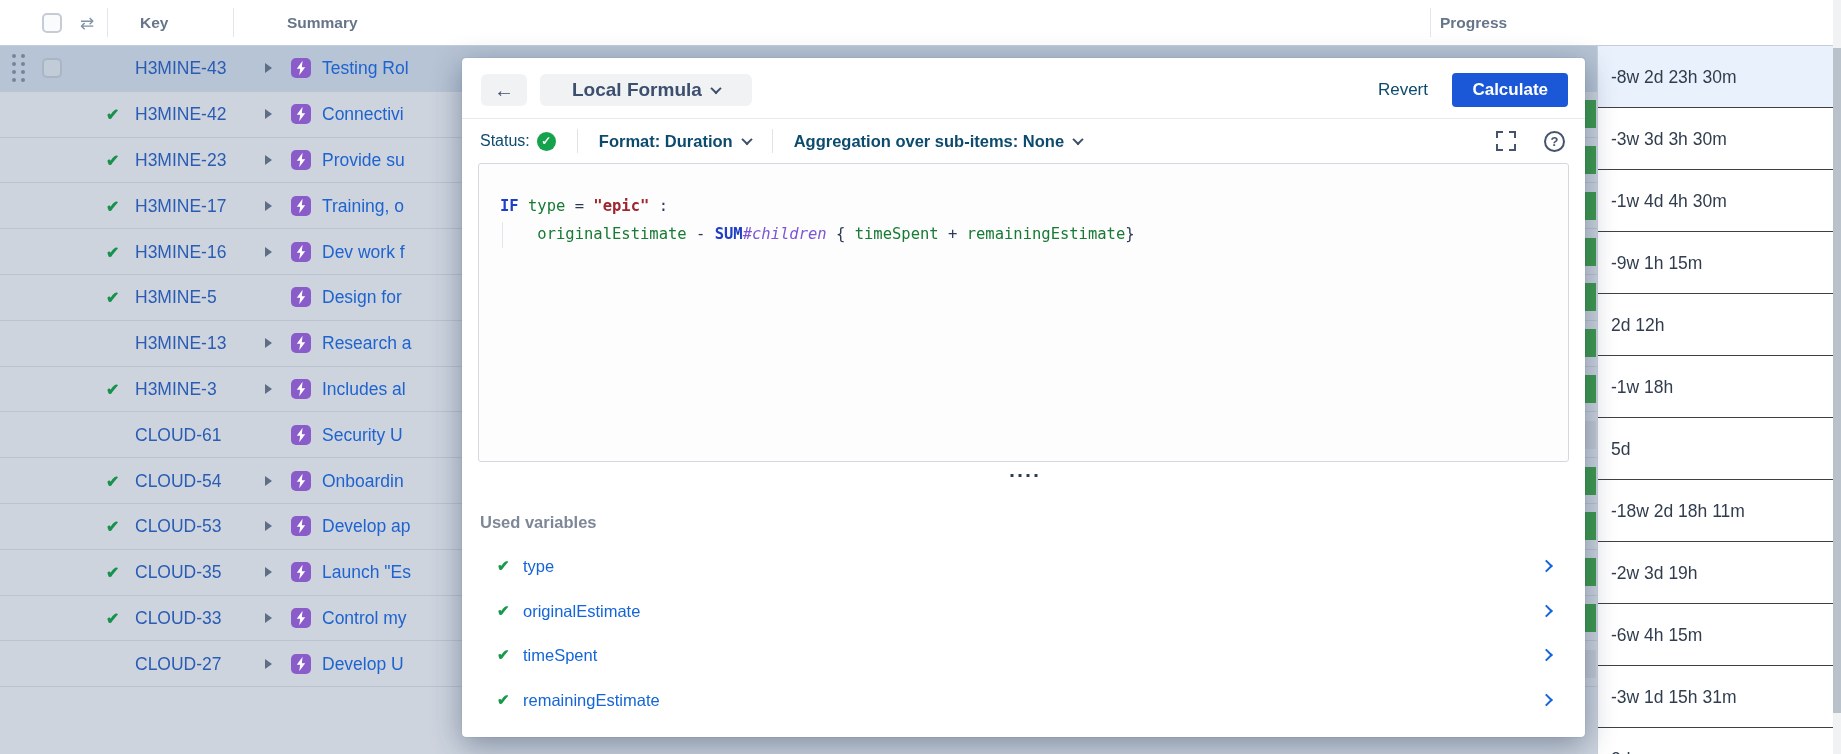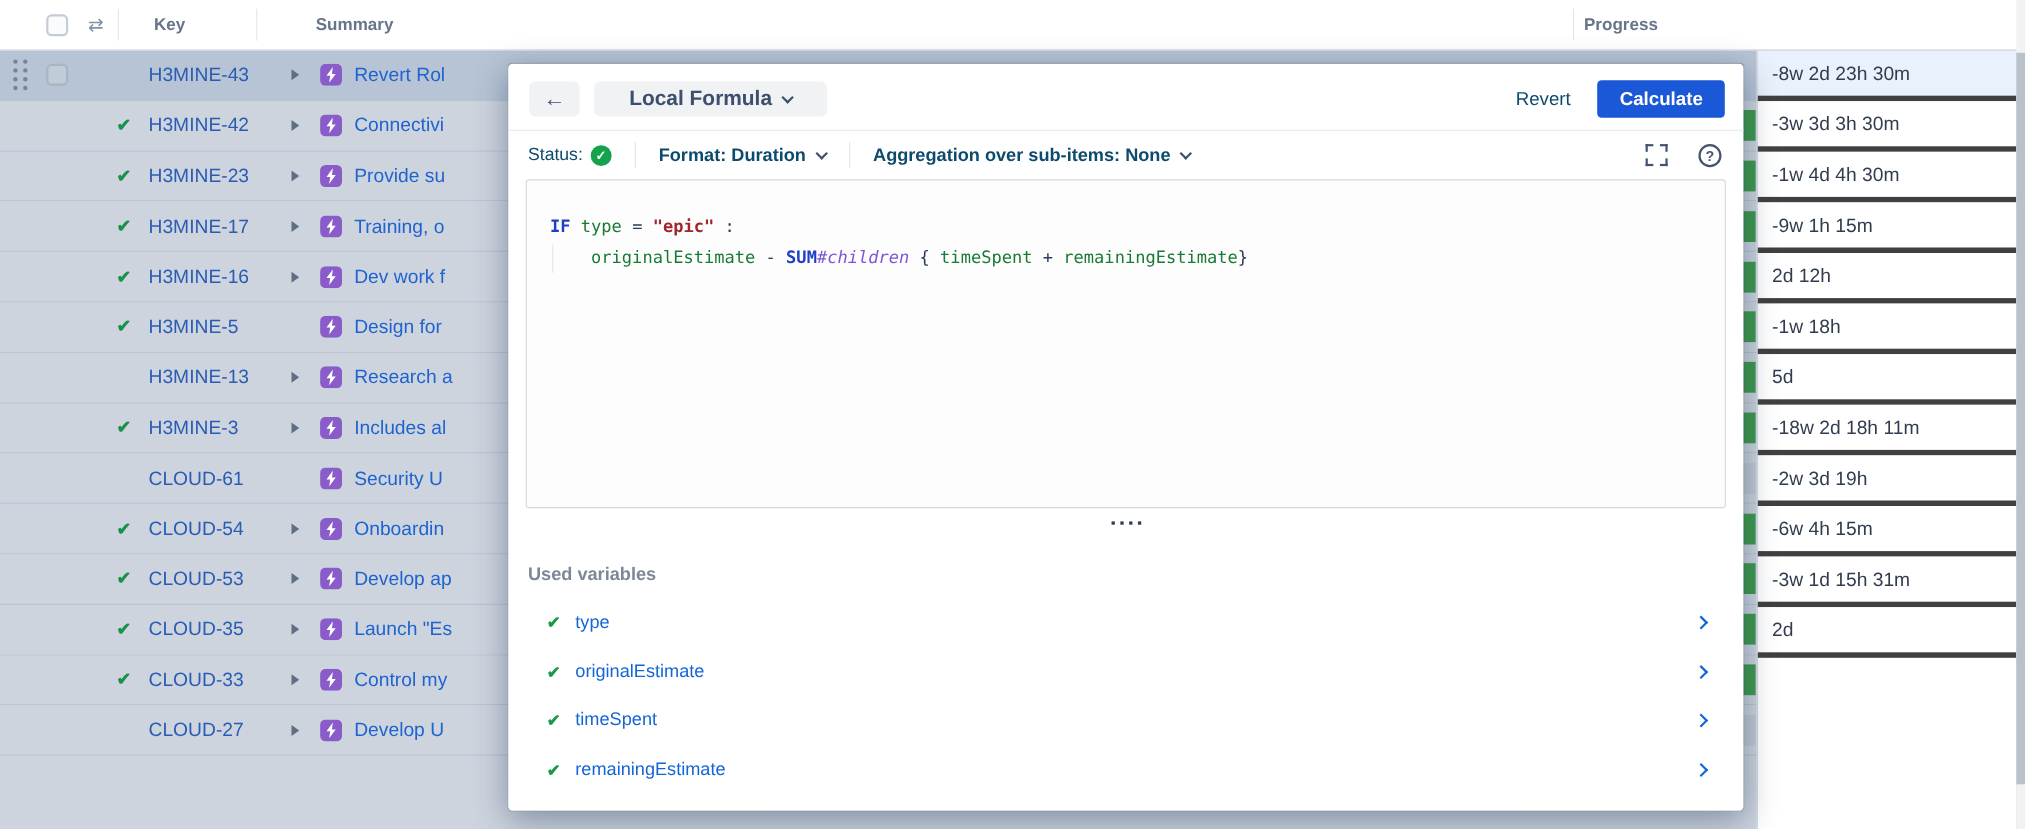--- a/index.html
+++ b/index.html
@@ -38,21 +38,21 @@
         border-top:5px solid transparent; border-bottom:5px solid transparent; }
   .epic{ left:291px; width:20px; height:20px; }
   .summary{ left:322px; color:#1e63cf; font-size:17.5px; white-space:nowrap; }
   .pbar{ left:1500px; width:96px; height:28px; }
   .pbar.green{ background:var(--pgreen,#3f9b4d); }
   .pbar.gray{ background:#c2c9d3; }
 
   
   .func-col{ position:absolute; left:1597px; top:46px; width:236px; height:708px;
              background:#fff; border-left:1px solid #c9d0da; z-index:2; }
-  .func-cell{ position:relative; height:46px; border-bottom:5px solid #404040; background:#fff; }
+  .func-cell{ position:relative; height:62px; border-bottom:1px solid #404040; background:#fff; }
   .func-cell.selected{ background:#e9f1fc; }
   .func-cell span{ position:absolute; left:13px; top:50%; transform:translateY(-50%);
                    font-size:17.5px; color:#313d4e; white-space:nowrap; }
 
   
   .vscroll{ position:absolute; left:1833px; top:0; width:8px; height:754px;
             background:#f1f2f4; z-index:5; }
   .vscroll .thumb{ position:absolute; left:0; top:48px; width:8px; height:665px; background:#b9c1ca; }
 
   
@@ -159,21 +159,21 @@
     <span class="rowcheckbox"></span>
     <span class="done"></span>
     <span class="key">H3MINE-43</span>
     <span class="tri"></span>
     <span class="epic">
       <svg width="20" height="20" viewBox="0 0 20 20">
             <rect x="0" y="0" width="20" height="20" rx="5" fill="var(--purple,#8a5cc9)"></rect>
             <path d="M11.6 2.8 5.8 10.8 h3.4 L8.2 17.2 14.2 9.2 h-3.4 Z" fill="#ffffff"></path>
           </svg>
     </span>
-    <span class="summary">Revert Rol</span>
+    <span class="summary">Testing Rol</span>
 
   </div>
       <div class="row">
 
     <span class="done">✔</span>
     <span class="key">H3MINE-42</span>
     <span class="tri"></span>
     <span class="epic">
       <svg width="20" height="20" viewBox="0 0 20 20">
             <rect x="0" y="0" width="20" height="20" rx="5" fill="var(--purple,#8a5cc9)"></rect>

